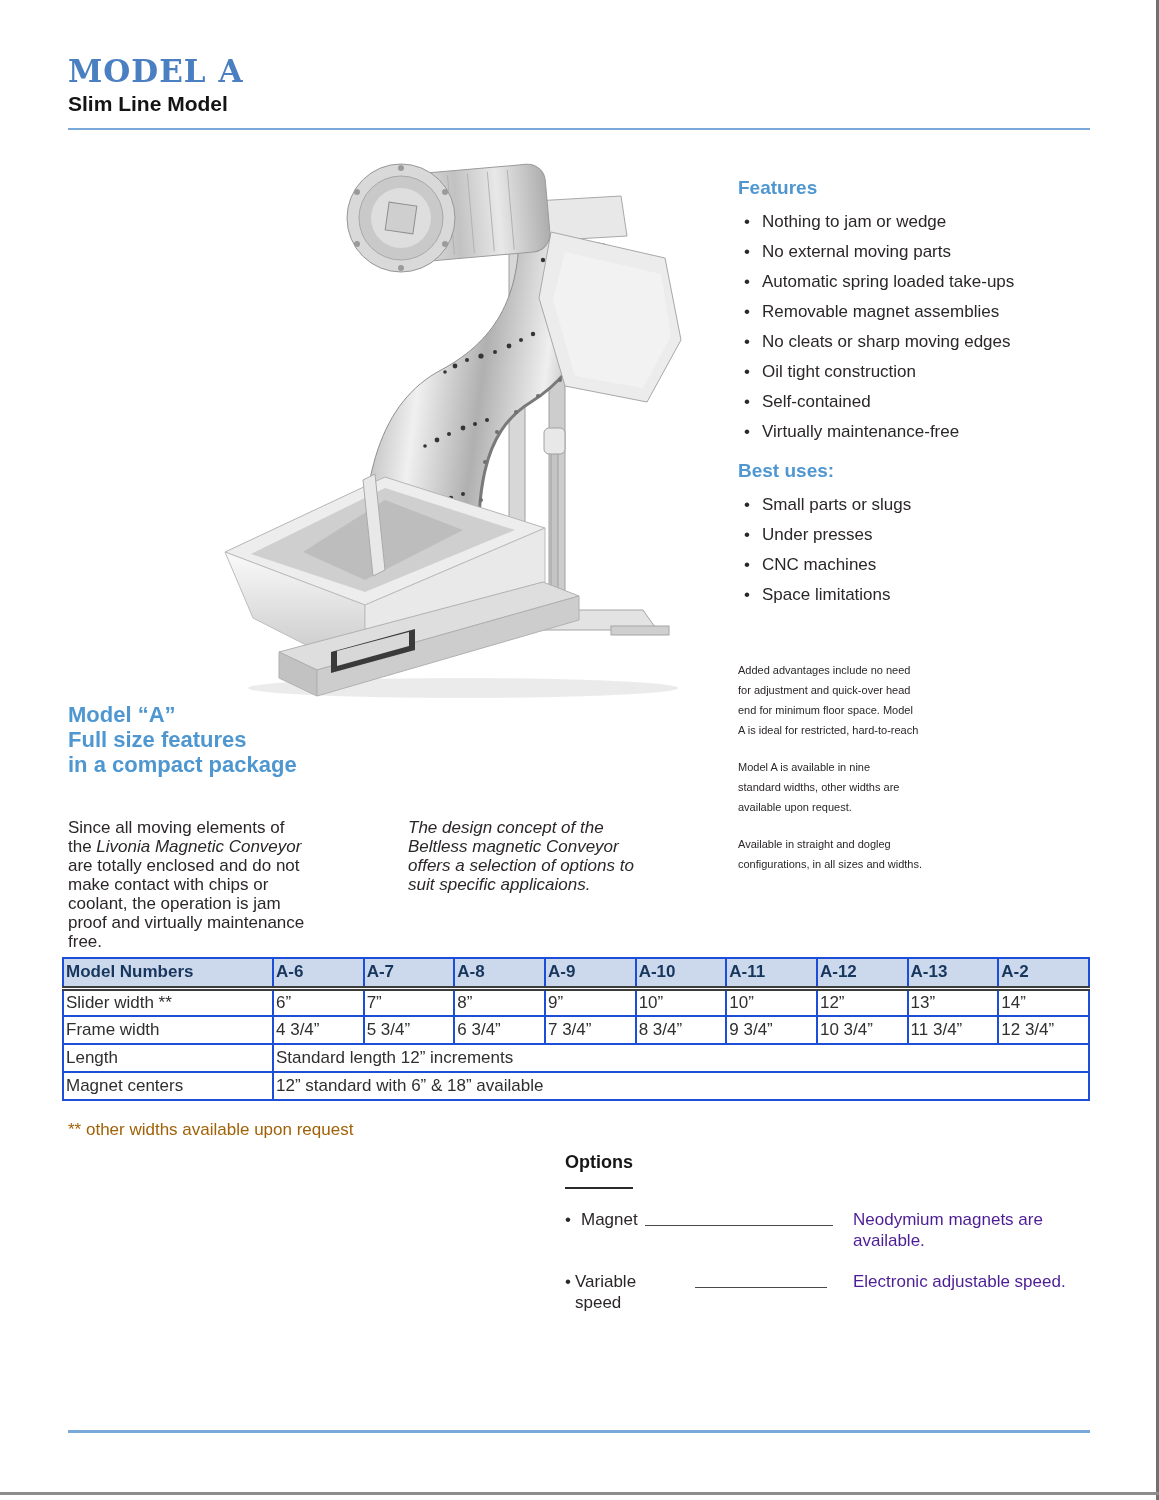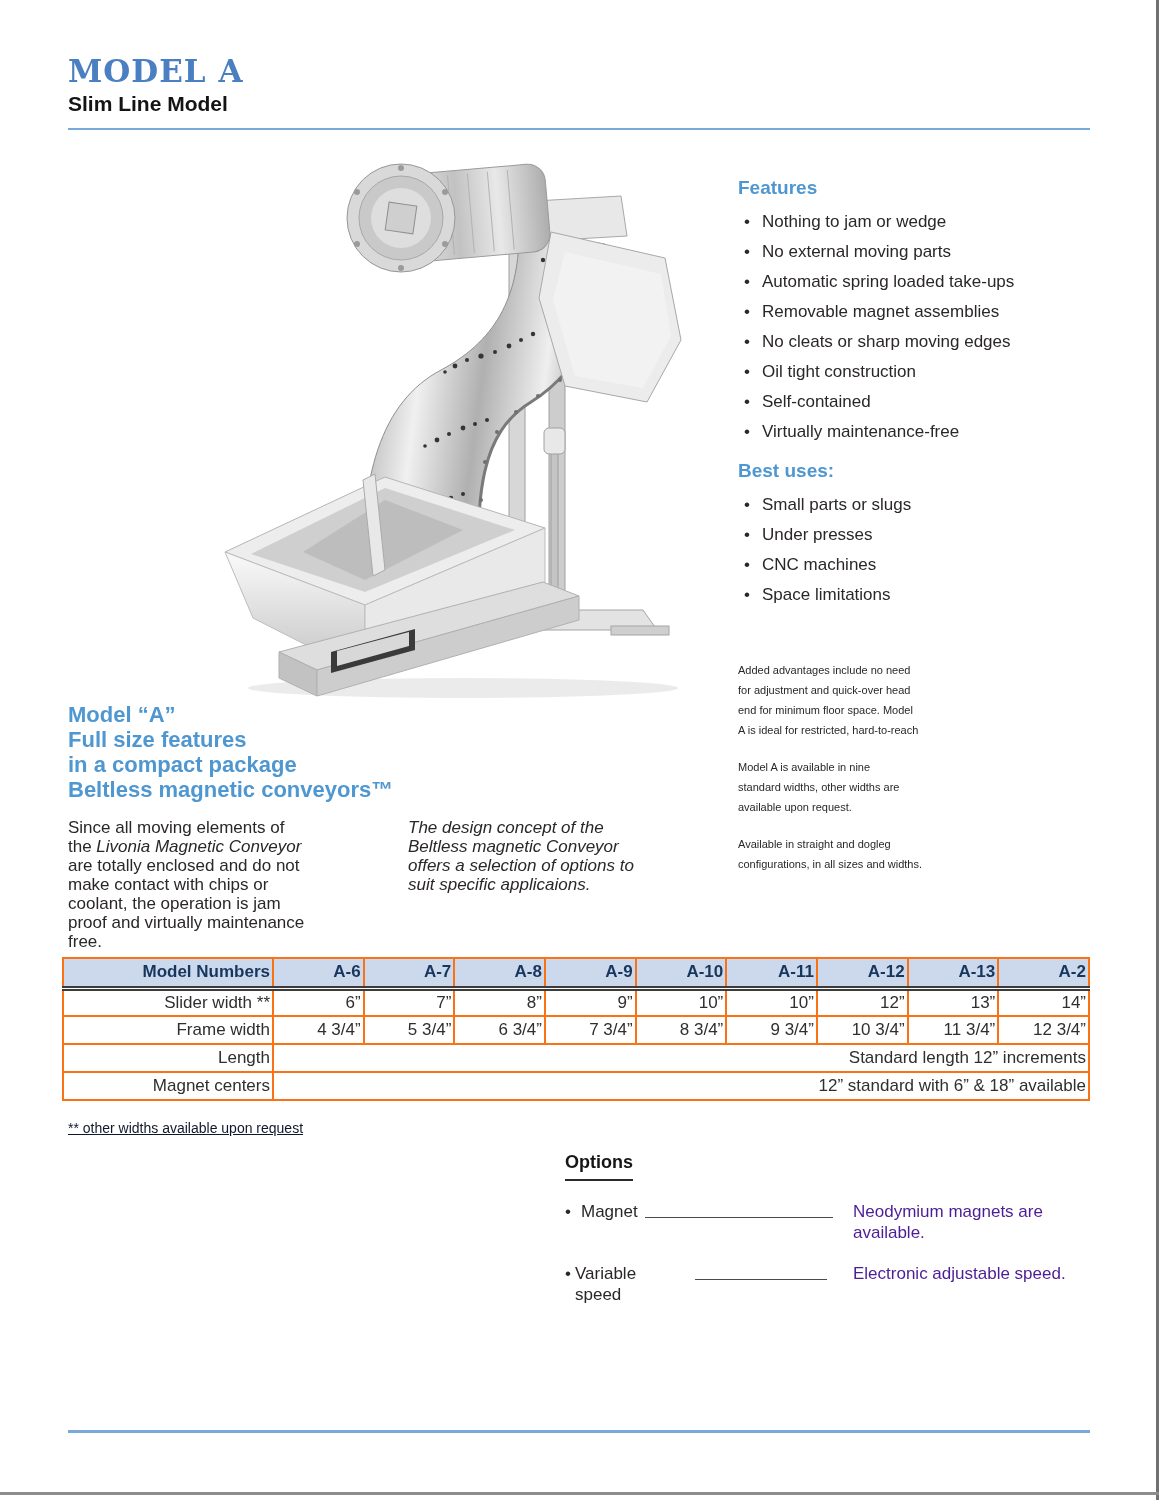--- a/index.html
+++ b/index.html
@@ -38,30 +38,30 @@
                    color:#4f97d0; }
   .intro-heading .hl { line-height:25px; }
   .intro-col1 { left:68px; top:818px; width:330px; }
   .intro-col2 { left:408px; top:818px; width:320px;font-style:italic; }
   .intro-col1 .ln, .intro-col2 .ln { line-height:19px; font-size:17px; color:#2b2728; }
   .em { font-style:italic; }
 
   
   .spec-table-wrap { left:62px; top:957px; width:1028px; }
   table.spec { width:1028px; border-collapse:collapse; table-layout:fixed; }
-  table.spec td { border:2px solid #f97316; text-align:right; font-size:17px;
+  table.spec td { border:2px solid #1d4ed8; text-align:left; font-size:17px;
                   height:28px; padding:1px 2px; color:#2f2f2f; }
   table.spec td.h { background:#ccd9ed; color:#17365d; font-weight:bold; height:30px;
                     border-bottom:5px double #3c3c3c; }
-  .footnote { left:68px; top:1120px; font-size:14px; color:#0f172a;text-decoration:underline; }
+  .footnote { left:68px; top:1120px; font-size:17px; color:#a16207; }
 
   
   .options { left:565px; top:1152px; width:530px; }
   .options-h { display:inline-block; font-size:18px; font-weight:bold; color:#161616;
-               border-bottom:2px solid #2a2a2a; padding-bottom:6px; }
+               border-bottom:2px solid #2a2a2a; padding-bottom:14px; }
   .opt-row { display:flex; margin-top:20px; align-items:flex-start; }
   .opt-label { width:80px; font-size:17px; line-height:21px; display:flex; }
   .opt-label .b { width:16px; }
   .opt-rulebox { width:192px; padding-top:16px; }
   .opt-rule { height:0; border-bottom:1.5px solid #4a4a4a; }
   .opt-rule.r1 { width:188px; }
   .opt-rule.r2 { width:132px; margin-left:50px; }
   .opt-desc { margin-left:16px; width:235px; font-size:17px; line-height:21px; color:#4c1d95; }
 </style>
 </head>
@@ -262,21 +262,20 @@
       <div class="ln">Available in straight and dogleg</div>
       <div class="ln">configurations, in all sizes and widths.</div>
     </div>
   </div>
 </div>
 
 <div class="abs intro-heading">
   <div class="hl">Model “A”</div>
   <div class="hl">Full size features</div>
   <div class="hl">in a compact package</div>
-  <div class="hl">Beltless magnetic conveyors™</div>
 </div>
 
 <div class="abs intro-col1">
   <div class="ln">Since all moving elements of</div>
   <div class="ln"><span>the </span><span class="em">Livonia Magnetic Conveyor</span></div>
   <div class="ln">are totally enclosed and do not</div>
   <div class="ln">make contact with chips or</div>
   <div class="ln">coolant, the operation is jam</div>
   <div class="ln">proof and virtually maintenance</div>
   <div class="ln">free.</div>

